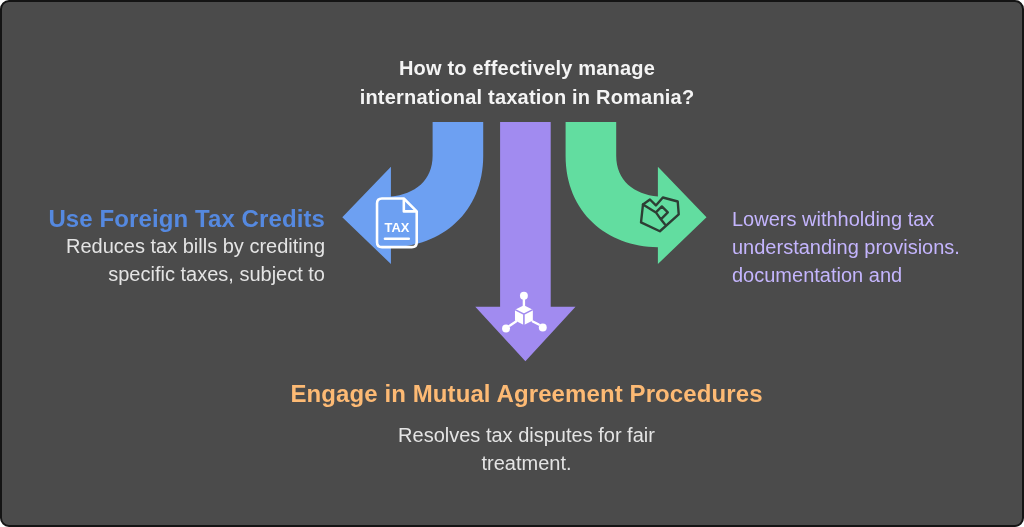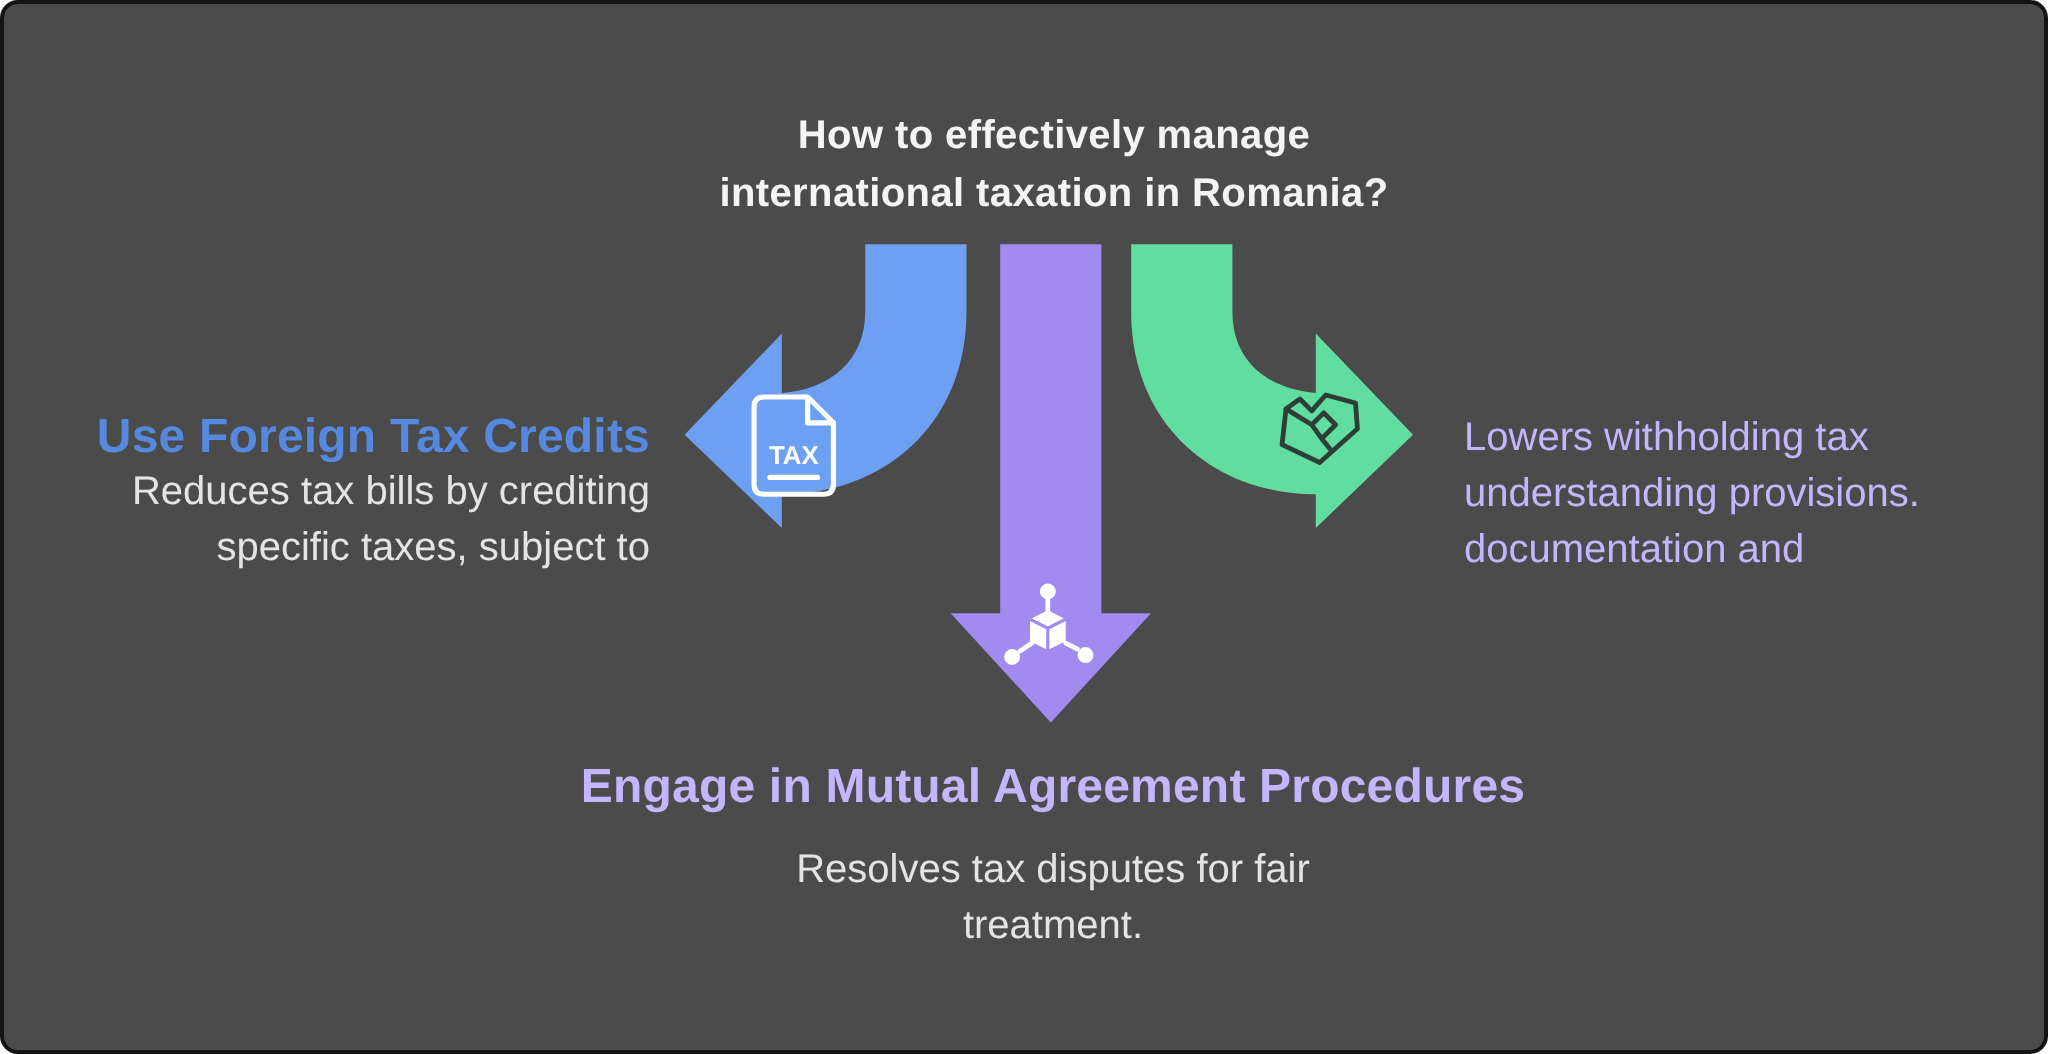--- a/index.html
+++ b/index.html
@@ -70,20 +70,20 @@
 
   <div class="block block-right">
     <div class="desc" style="color: #c4b5fd;">
       <div>Lowers withholding tax</div>
       <div>understanding provisions.</div>
       <div>documentation and</div>
     </div>
   </div>
 
   <div class="block block-bottom">
-    <h2 style="color: #c4b5fd;">Engage in Mutual Agreement Procedures</h2>
+    <h2 style="color: #fdba74;">Engage in Mutual Agreement Procedures</h2>
     <div class="desc" style="color: rgb(228, 228, 228);">
       <div>Resolves tax disputes for fair</div>
       <div>treatment.</div>
     </div>
   </div>
 
 </div>
 
 </body></html>

